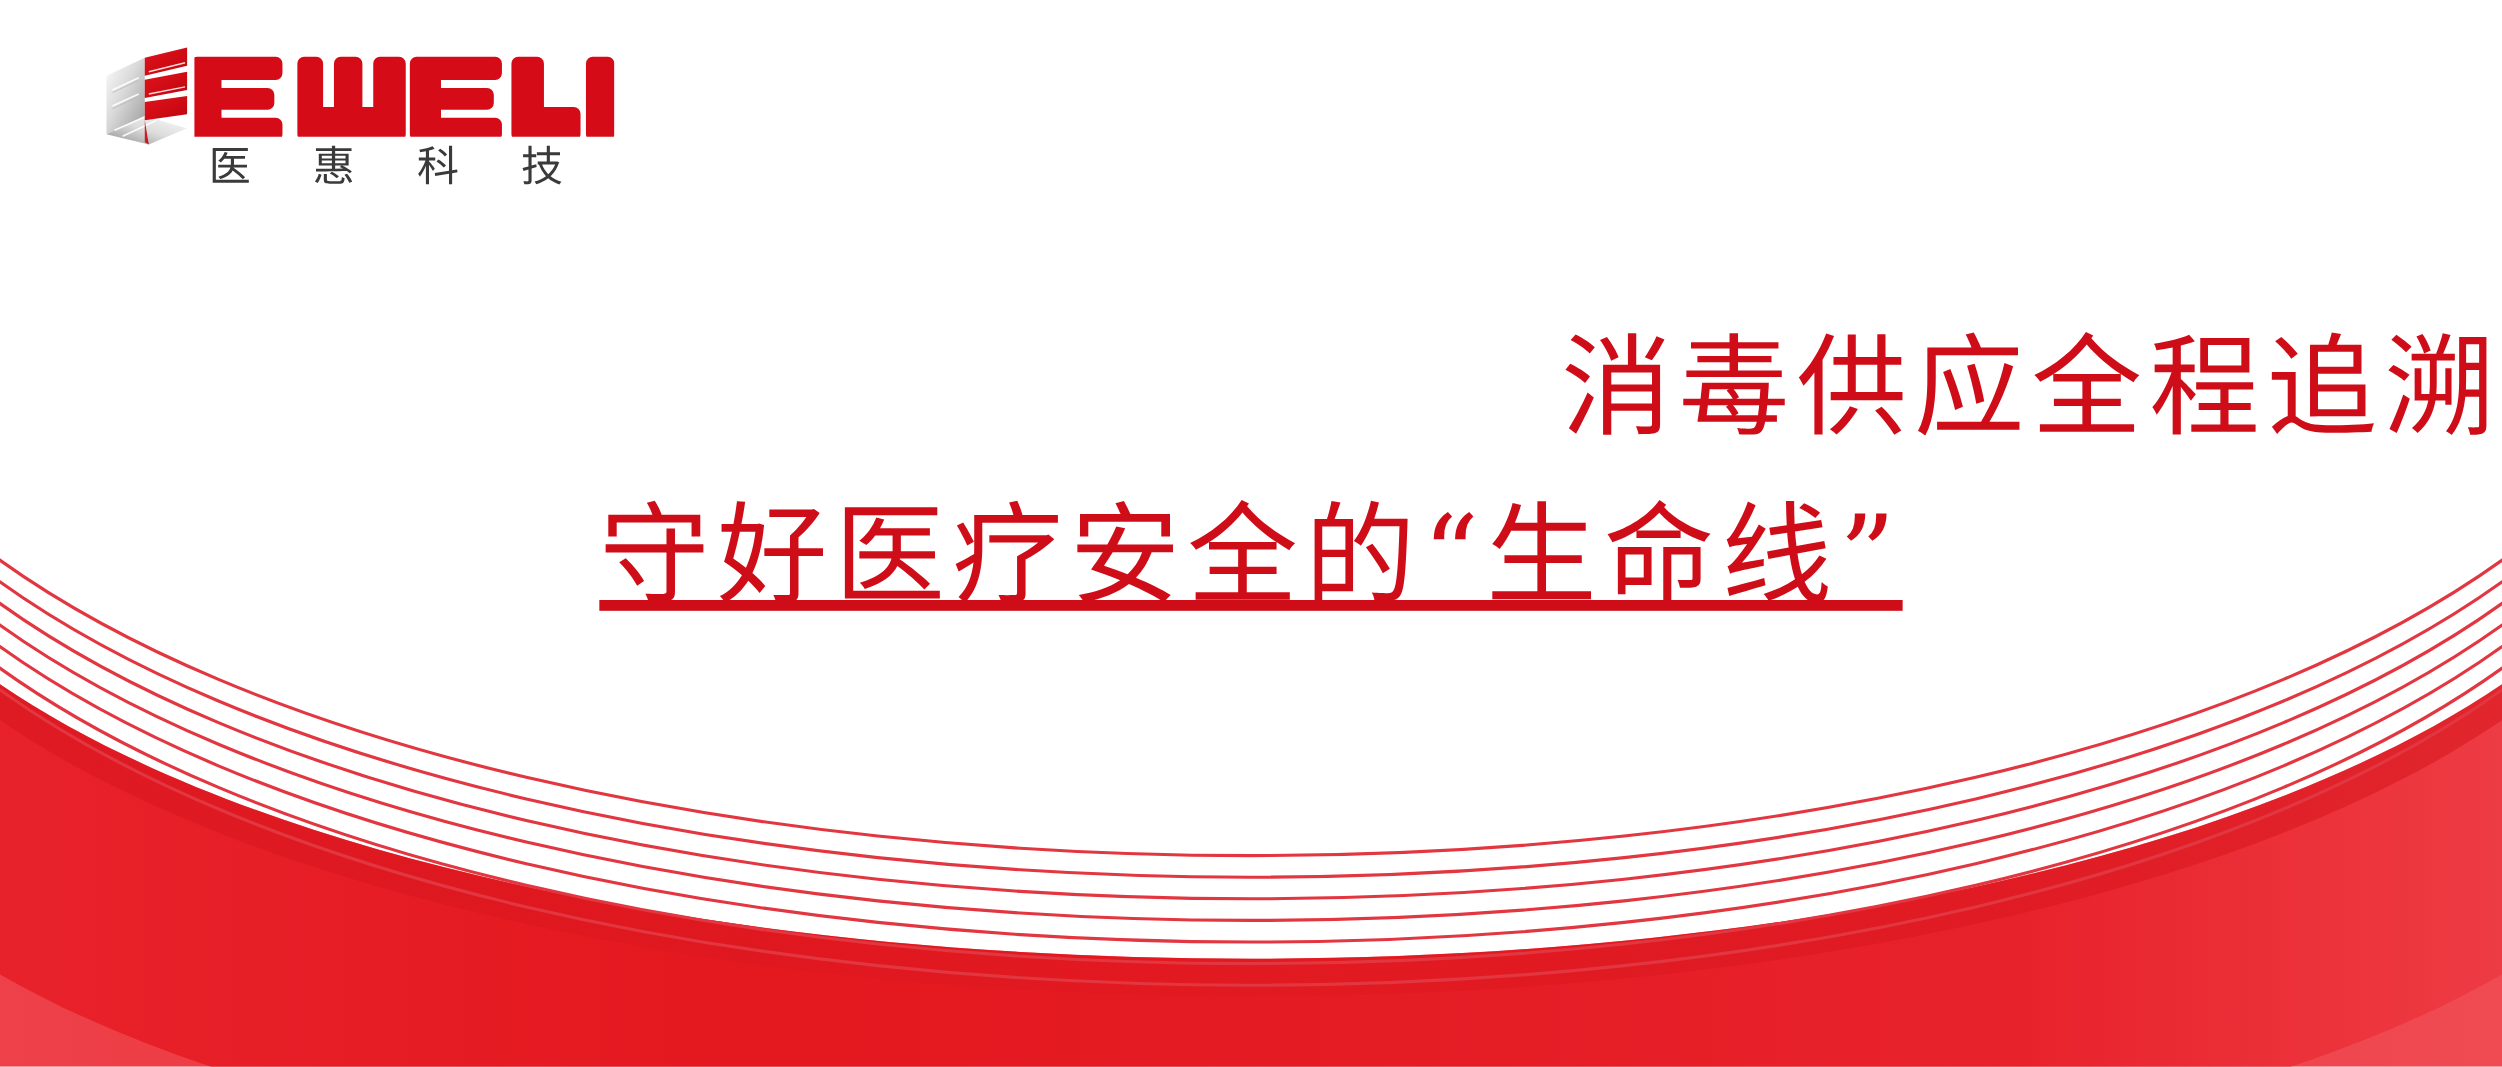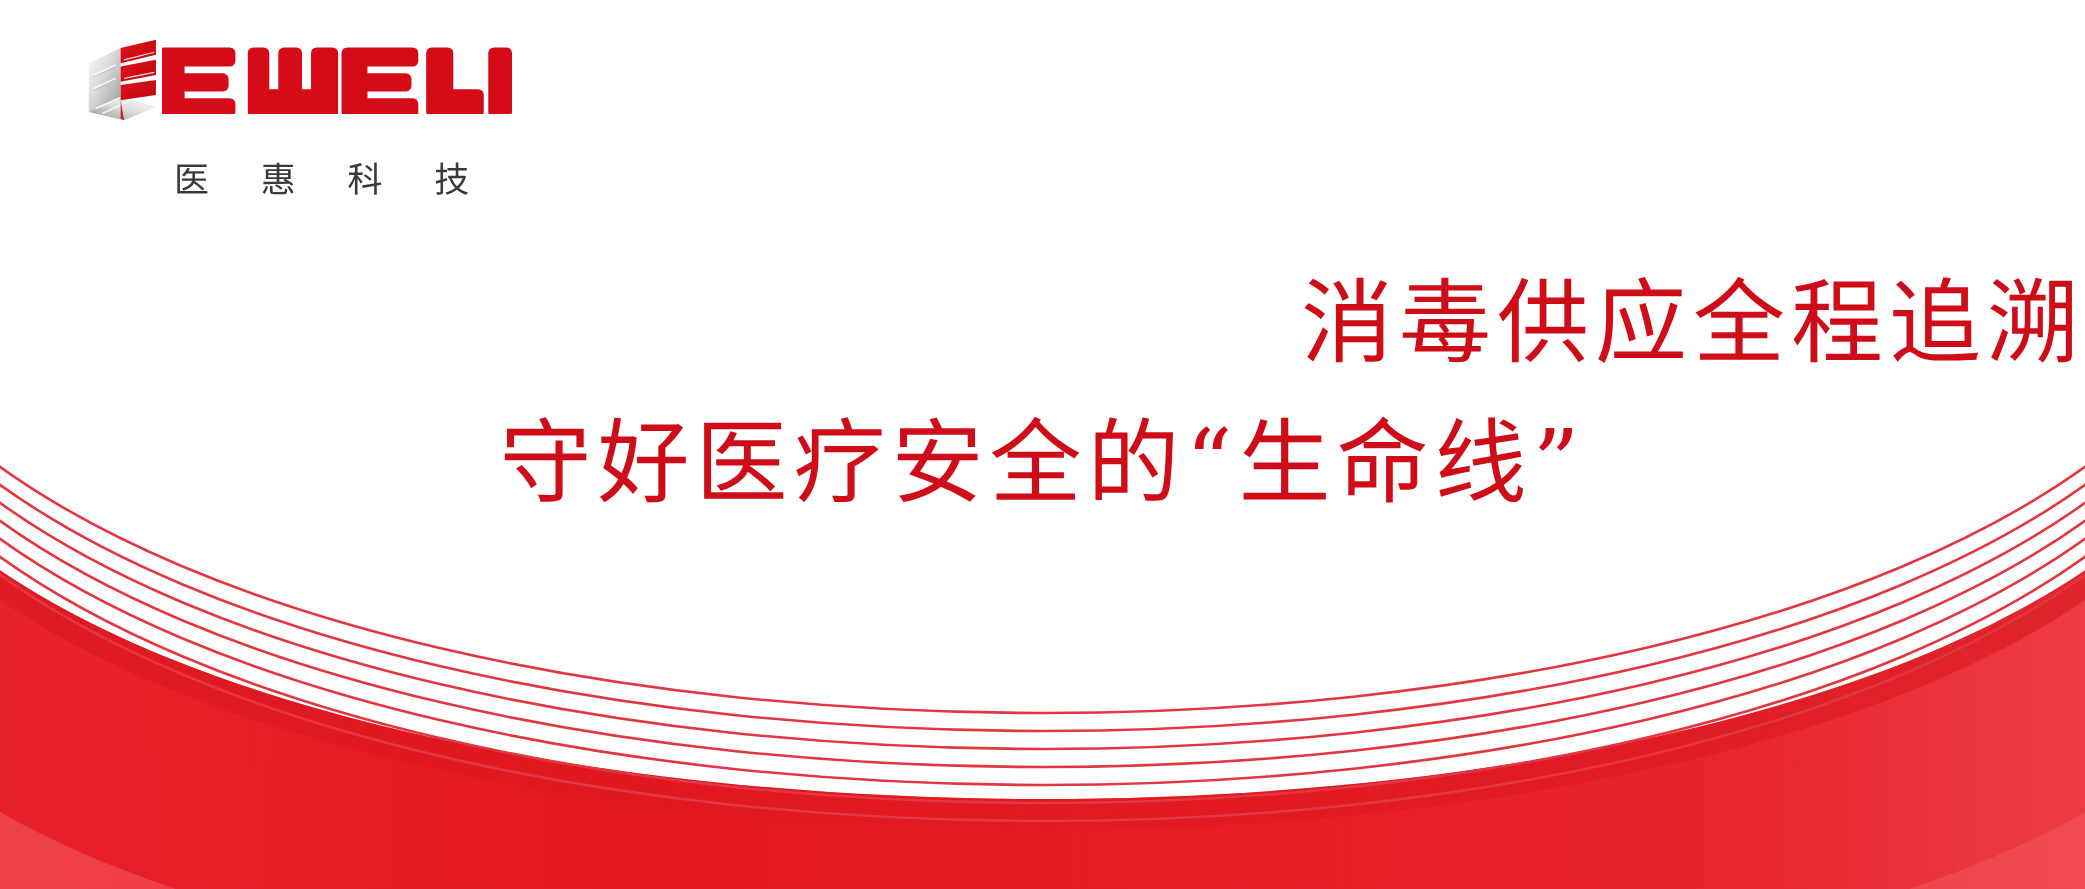--- a/index.html
+++ b/index.html
@@ -31,21 +31,20 @@
 
   
   .logo-block {
     position: absolute;
     left: 82px;
     top: 42px;
     display: flex;
     flex-direction: column;
     align-items: flex-start;
     width: 400px;
-    gap: 40px;
   }
   .logo-row {
     display: flex;
     align-items: center;
     height: 74px;
   }
   .logo-mark {
     width: 84px;
     height: 84px;
     flex: 0 0 84px;
@@ -87,20 +86,21 @@
     font-size: 92px;
     line-height: 112px;
     letter-spacing: 6px;
     text-align: right;
   }
   .headline .line-2 {
     font-size: 92px;
     line-height: 112px;
     letter-spacing: 6px;
     margin-top: 28px;
+    text-decoration: underline;
   }
 </style>
 </head>
 <body>
 
 <div class="banner">
 
   <svg class="wave-layer" viewBox="0 0 2085 889" preserveAspectRatio="none" aria-hidden="true">
     <defs>
       <linearGradient id="gradTop" x1="0" y1="0" x2="1" y2="0">

